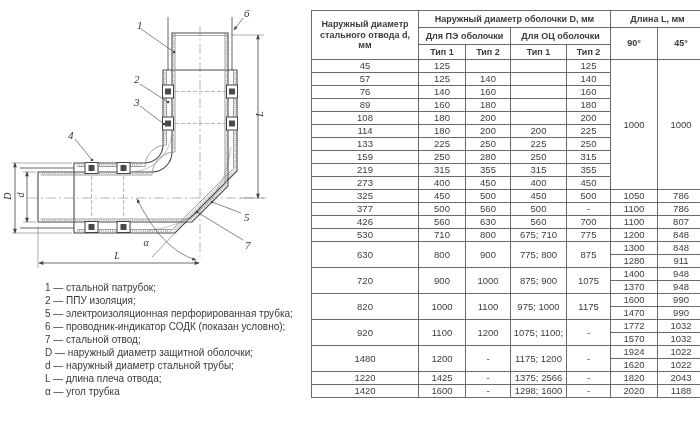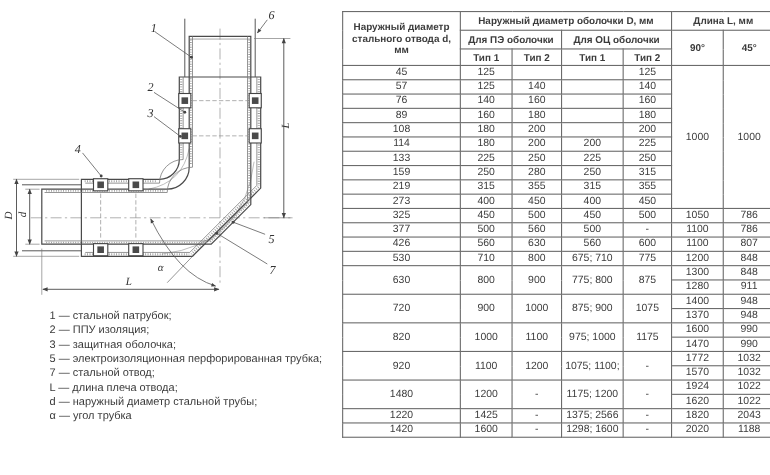--- a/index.html
+++ b/index.html
@@ -172,25 +172,26 @@
   <text class="callout" x="68" y="139">4</text>
   <text class="callout" x="244" y="221">5</text>
   <text class="callout" x="244" y="17">6</text>
   <text class="callout" x="245" y="249">7</text>
 </svg>
 </div>
 
 <div class="legend">
   <div>1 — стальной патрубок;</div>
   <div>2 — ППУ изоляция;</div>
-  <div>3 — защитная оболочка;</div>
   <div>5 — электроизоляционная перфорированная трубка;</div>
+  <div>6 — проводник-индикатор СОДК (показан условно);</div>
   <div>7 — стальной отвод;</div>
+  <div>D — наружный диаметр защитной оболочки;</div>
+  <div>d — наружный диаметр стальной трубы;</div>
   <div>L — длина плеча отвода;</div>
-  <div>d — наружный диаметр стальной трубы;</div>
   <div>α — угол трубка</div>
 </div>
 
 <div class="table-panel">
   <table>
     <colgroup>
       <col style="width:107px">
         <col style="width:47px">
         <col style="width:45px">
       <col style="width:56px">
@@ -306,21 +307,21 @@
           <td>500</td>
           <td>-</td>
           <td>1100</td>
           <td>786</td>
         </tr>
         <tr>
           <td>426</td>
           <td>560</td>
           <td>630</td>
           <td>560</td>
-          <td>600</td>
+          <td>700</td>
           <td>1100</td>
           <td>807</td>
         </tr>
         <tr>
           <td>530</td>
           <td>710</td>
           <td>800</td>
           <td>675; 710</td>
           <td>775</td>
           <td>1200</td>

